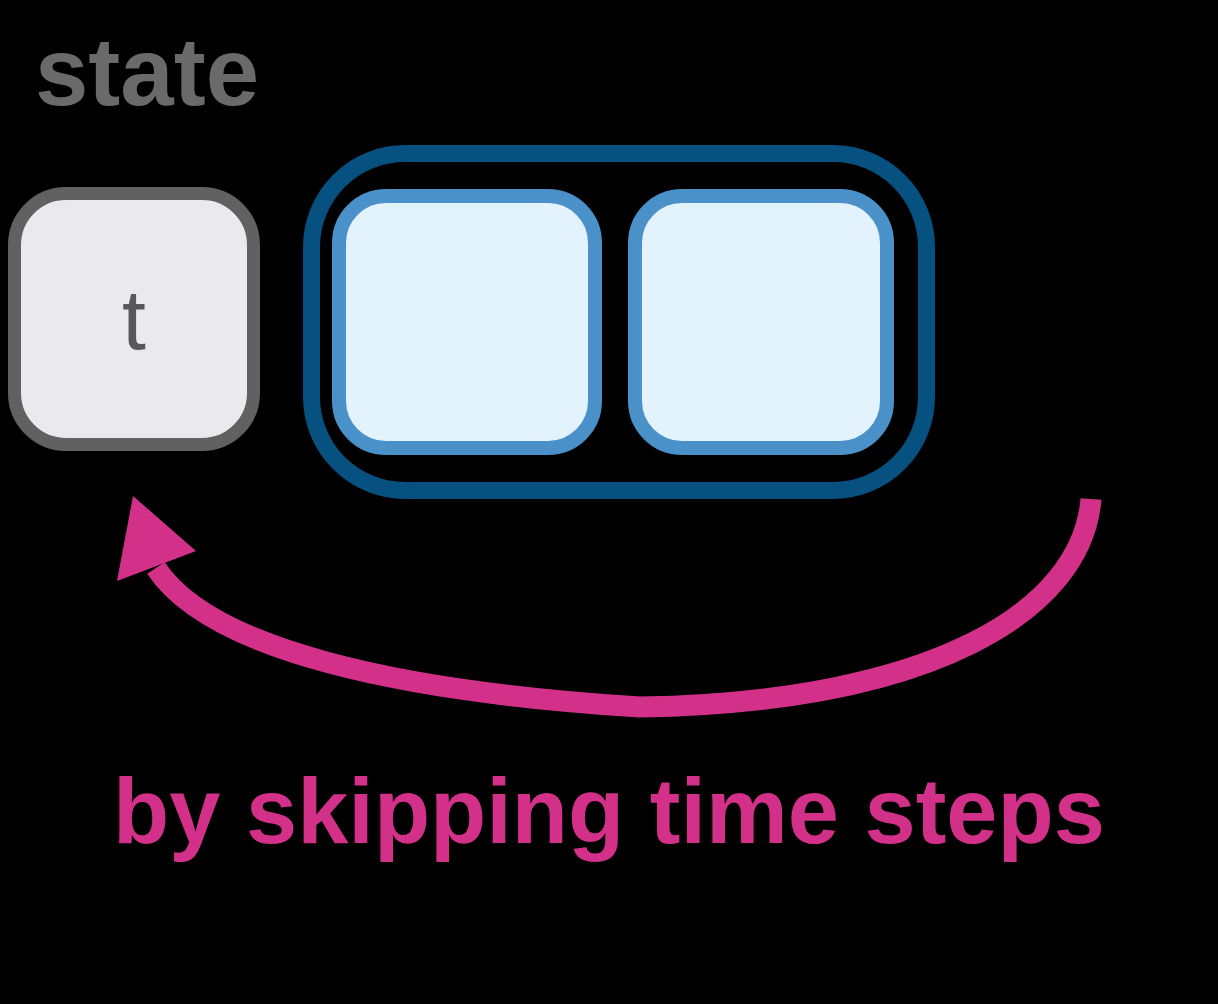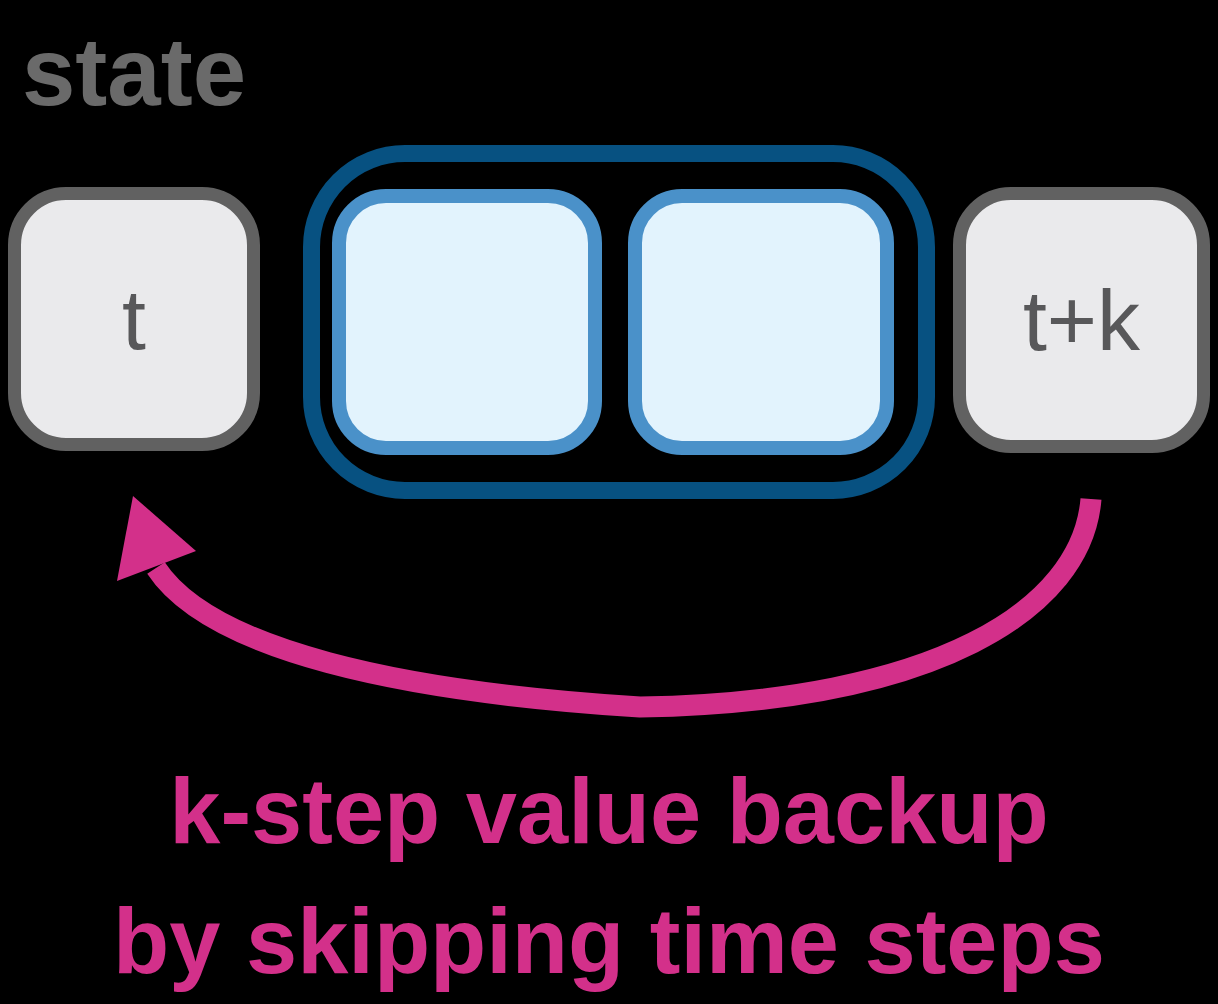--- a/index.html
+++ b/index.html
@@ -16,21 +16,21 @@
   }
   .hdr {
     position: absolute;
     top: 24px;
     font-size: 96px;
     font-weight: bold;
     line-height: 1;
     text-align: center;
     white-space: nowrap;
   }
-  .hdr-state { left: 8px;   width: 252px; }
+  .hdr-state { left: 21px;   width: 252px; }
   .hdr-action { left: 303px; width: 632px; }
 
   .gray-node {
     position: absolute;
     box-sizing: border-box;
     border: 13px solid;
     border-radius: 58px;
     display: flex;
     align-items: center;
     justify-content: center;
@@ -96,27 +96,23 @@
   <div class="gray-node left" style="background: rgb(234, 234, 236); border-color: rgb(97, 97, 97);">
     <span class="node-label" style="color: rgb(88, 88, 90);">t</span>
   </div>
 
   <div class="chunk-box" style="border-color: rgb(7, 81, 129);"></div>
 
   <div class="cell cell-1" style="background: rgb(226, 243, 253); border-color: rgb(74, 145, 201);"></div>
 
   <div class="cell cell-2" style="background: rgb(226, 243, 253); border-color: rgb(74, 145, 201);"></div>
 
-  <div class="gray-node right" style="background: rgb(234, 234, 236); border-color: rgb(97, 97, 97);">
-    <span class="node-label" style="color: rgb(88, 88, 90);">t+k</span>
-  </div>
 
   <svg class="arrow-svg" viewBox="0 0 1218 1004">
     <path d="M 1091 499 C 1082 610 935 702 640 707 C 400 692 210 650 156 568" fill="none" stroke-width="21" stroke-linecap="butt" stroke="#d3308a"></path>
     <polygon points="133,496 117,581 196,551" fill="#d3308a"></polygon>
   </svg>
 
   <div class="caption" style="color: rgb(211, 48, 138);">
-    <div>k-step value backup</div>
     <div>by skipping time steps</div>
   </div>
 
 </div>
 
 </body></html>

